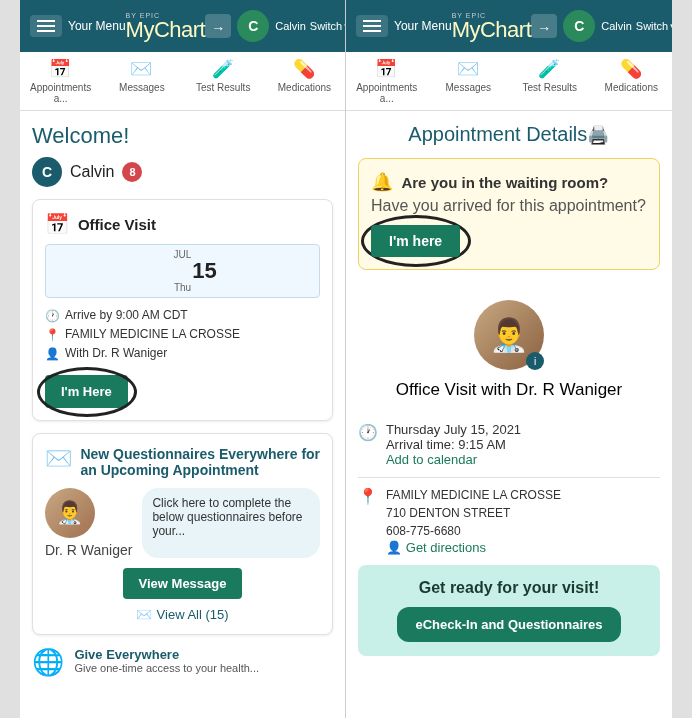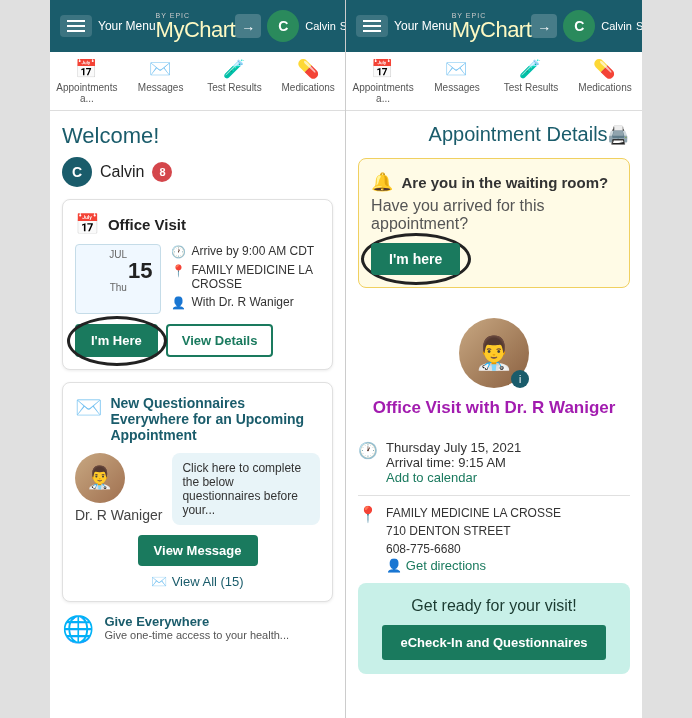--- a/index.html
+++ b/index.html
@@ -8,21 +8,21 @@
       background: #e0e0e0;
       display: flex;
       justify-content: center;
       align-items: flex-start;
       width: 692px;
       height: 718px;
       overflow: hidden;
     }
     .panels-container {
       display: flex;
-      width: 592px;
+      width: 652px;
       height: 718px;
     }
     .panel {
       width: 346px;
       height: 718px;
       background: #fff;
       overflow: hidden;
       display: flex;
       flex-direction: column;
       border-right: 1px solid #ccc;
@@ -216,20 +216,21 @@
       display: flex;
       align-items: center;
       gap: 8px;
     }
     .card-icon {
       font-size: 20px;
     }
     .appt-row {
       display: flex;
       gap: 10px;
+      flex-direction: column;
     }
     .appt-date-box {
       background: #f0f8ff;
       border: 1px solid #c5dce8;
       border-radius: 4px;
       text-align: center;
       padding: 4px 8px;
       min-width: 42px;
     }
     .appt-month {
@@ -333,21 +334,21 @@
       height: 50px;
       background: linear-gradient(135deg, #c8a882 0%, #a07050 100%);
       border-radius: 50%;
       display: flex;
       align-items: center;
       justify-content: center;
       font-size: 22px;
     }
     .quest-msg {
       background: #e8f4f8;
-      border-radius: 8px;
+      border-radius: 16px;
       padding: 8px 10px;
       font-size: 12px;
       color: #333;
       flex: 1;
     }
     .quest-doctor-label {
       font-size: 14px;
       color: #444;
       text-align: center;
       margin-top: 4px;
@@ -394,21 +395,21 @@
       color: #555;
     }
 
     
     .appt-details-header {
       font-size: 20px;
       color: #1a5c6b;
       font-weight: 400;
       margin-bottom: 12px;
       display: flex;
-      justify-content: flex-end;
+      justify-content: center;
       align-items: center;
     }
     .waiting-room-banner {
       background: #fffbe6;
       border: 1px solid #f0d060;
       border-radius: 8px;
       padding: 12px;
       margin-bottom: 14px;
       position: relative;
     }
@@ -472,22 +473,22 @@
       border-radius: 50%;
       width: 18px;
       height: 18px;
       font-size: 10px;
       display: flex;
       align-items: center;
       justify-content: center;
     }
     .dr-name {
       font-size: 17px;
-      font-weight: 700;
-      color: #a21caf;
+      font-weight: 400;
+      color: #000000;
       margin-bottom: 12px;
     }
     .detail-row {
       display: flex;
       align-items: flex-start;
       gap: 8px;
       margin-bottom: 10px;
       font-size: 13px;
       color: #333;
     }
@@ -515,29 +516,29 @@
     }
     .get-ready-banner {
       background: #c8f0e8;
       border-radius: 8px;
       padding: 14px;
       text-align: center;
       margin-top: 10px;
     }
     .get-ready-title {
       font-size: 16px;
-      font-weight: 400;
+      font-weight: 700;
       color: #1a3a30;
       margin-bottom: 10px;
     }
     .btn-echeck {
       background: #1a7a5e;
       color: #fff;
       border: none;
-      border-radius: 3px;
+      border-radius: 12px;
       padding: 10px 18px;
       font-size: 13px;
       font-weight: 600;
       cursor: pointer;
     }
     .bell-icon {
       font-size: 18px;
     }
   </style>
 </head>
@@ -623,21 +624,20 @@
             </div>
             <div class="appt-detail-row">
               <span class="appt-detail-icon">👤</span>
               <span>With Dr. R Waniger</span>
             </div>
           </div>
         </div>
         <div class="appt-action-row">
           <div class="circle-outline"></div>
           <button class="btn-primary-teal">I'm Here</button>
-          <button class="btn-outline-teal">View Details</button>
         </div>
       </div>
 
       <div class="quest-card">
         <div class="quest-title">
           <span class="quest-icon">✉️</span>
           <span>New Questionnaires Everywhere for an Upcoming Appointment</span>
         </div>
         <div class="quest-body">
           <div>

